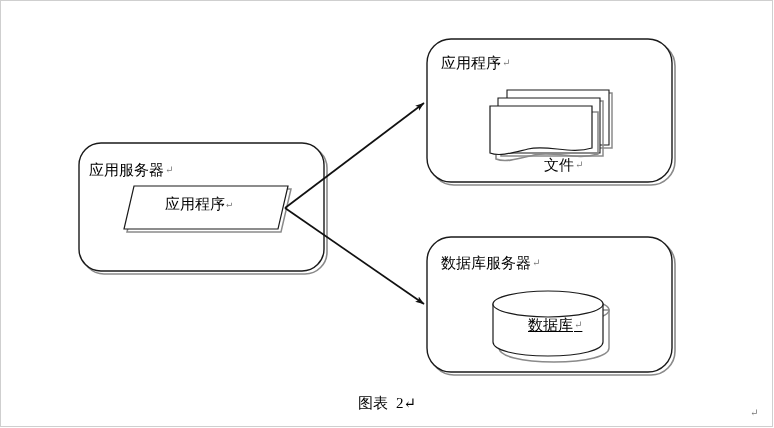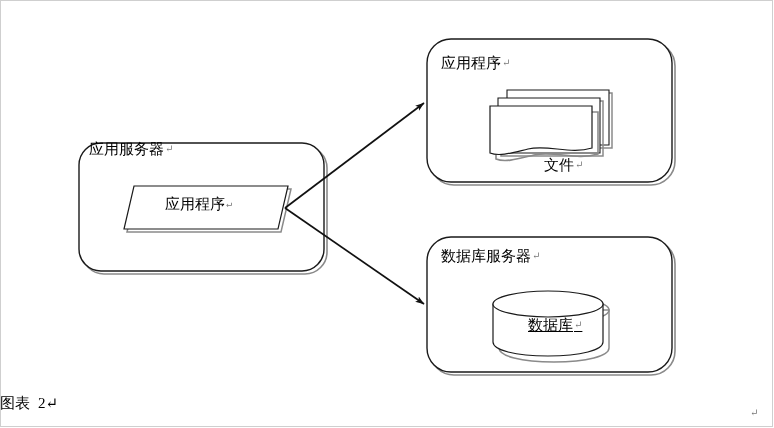--- a/index.html
+++ b/index.html
@@ -40,32 +40,32 @@
     line-height: 1;
     white-space: nowrap;
     color: #000;
   }
   .lbl .pilcrow {
     font-size: 10px;
     color: #7a7a7a;
     vertical-align: 2px;
     margin-left: 1px;
   }
-  #label-app-server   { left: 89px;  top: 142px; }
+  #label-app-server   { left: 89px;  top: 163px; }
   #label-app-program  { left: 165px; top: 198px; font-family: Liberation Mono, monospace; }
   #label-file-server  { left: 441px; top: 56px;  }
   #label-file         { left: 544px; top: 118px; margin-top: 40px; }
-  #label-db-server    { left: 441px; top: 249px; }
+  #label-db-server    { left: 441px; top: 256px; }
   #label-db           { left: 528px; top: 318px; text-decoration: underline; }
   #figure-caption {
     position: absolute;
     left: 0;
     top: 394px;
     width: 774px;
-    text-align: left;
+    text-align: center;
     font-size: 15px;
     font-family: "Liberation Serif", "DejaVu Serif", serif;
   }
   #figure-caption .num { margin-left: 8px; }
   #trailing-pilcrow {
     position: absolute;
     left: 750px;
     top: 407px;
     font-size: 10px;
     color: #7a7a7a;

